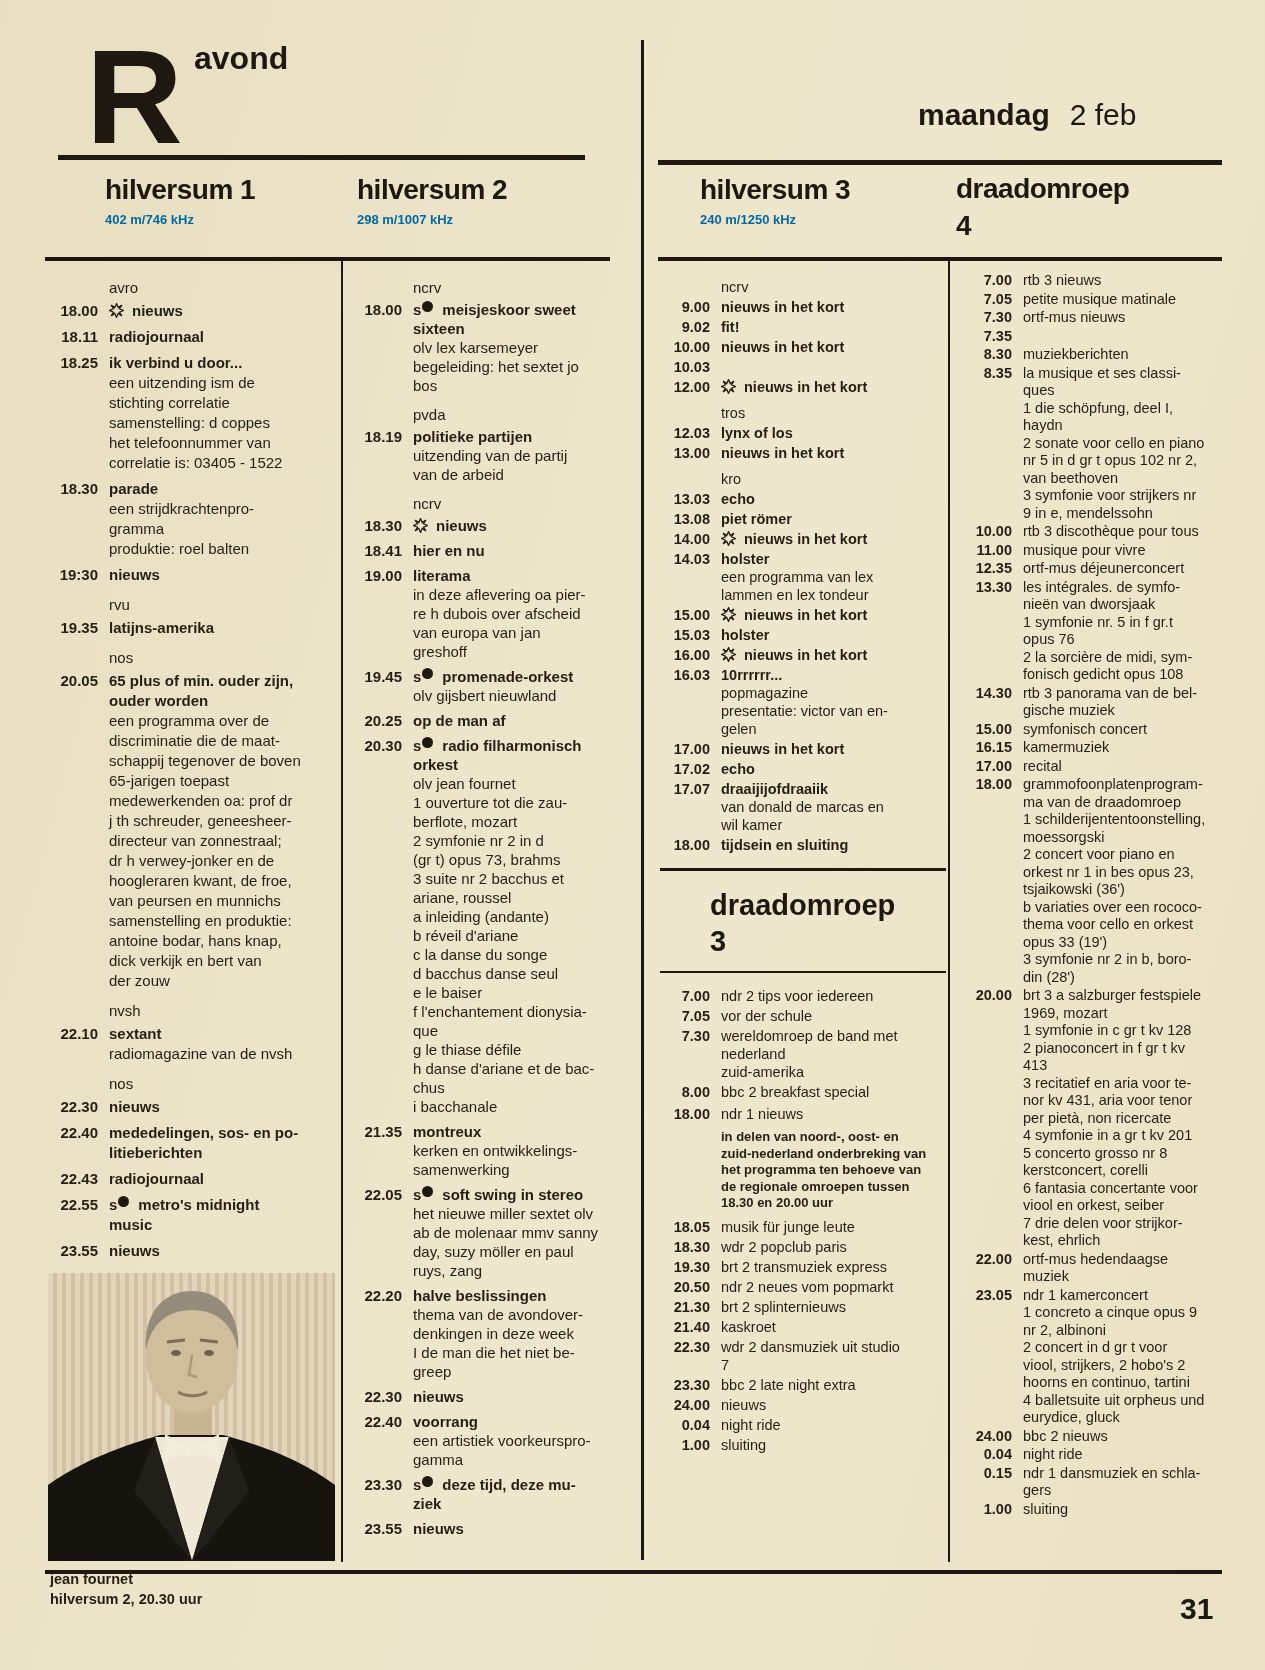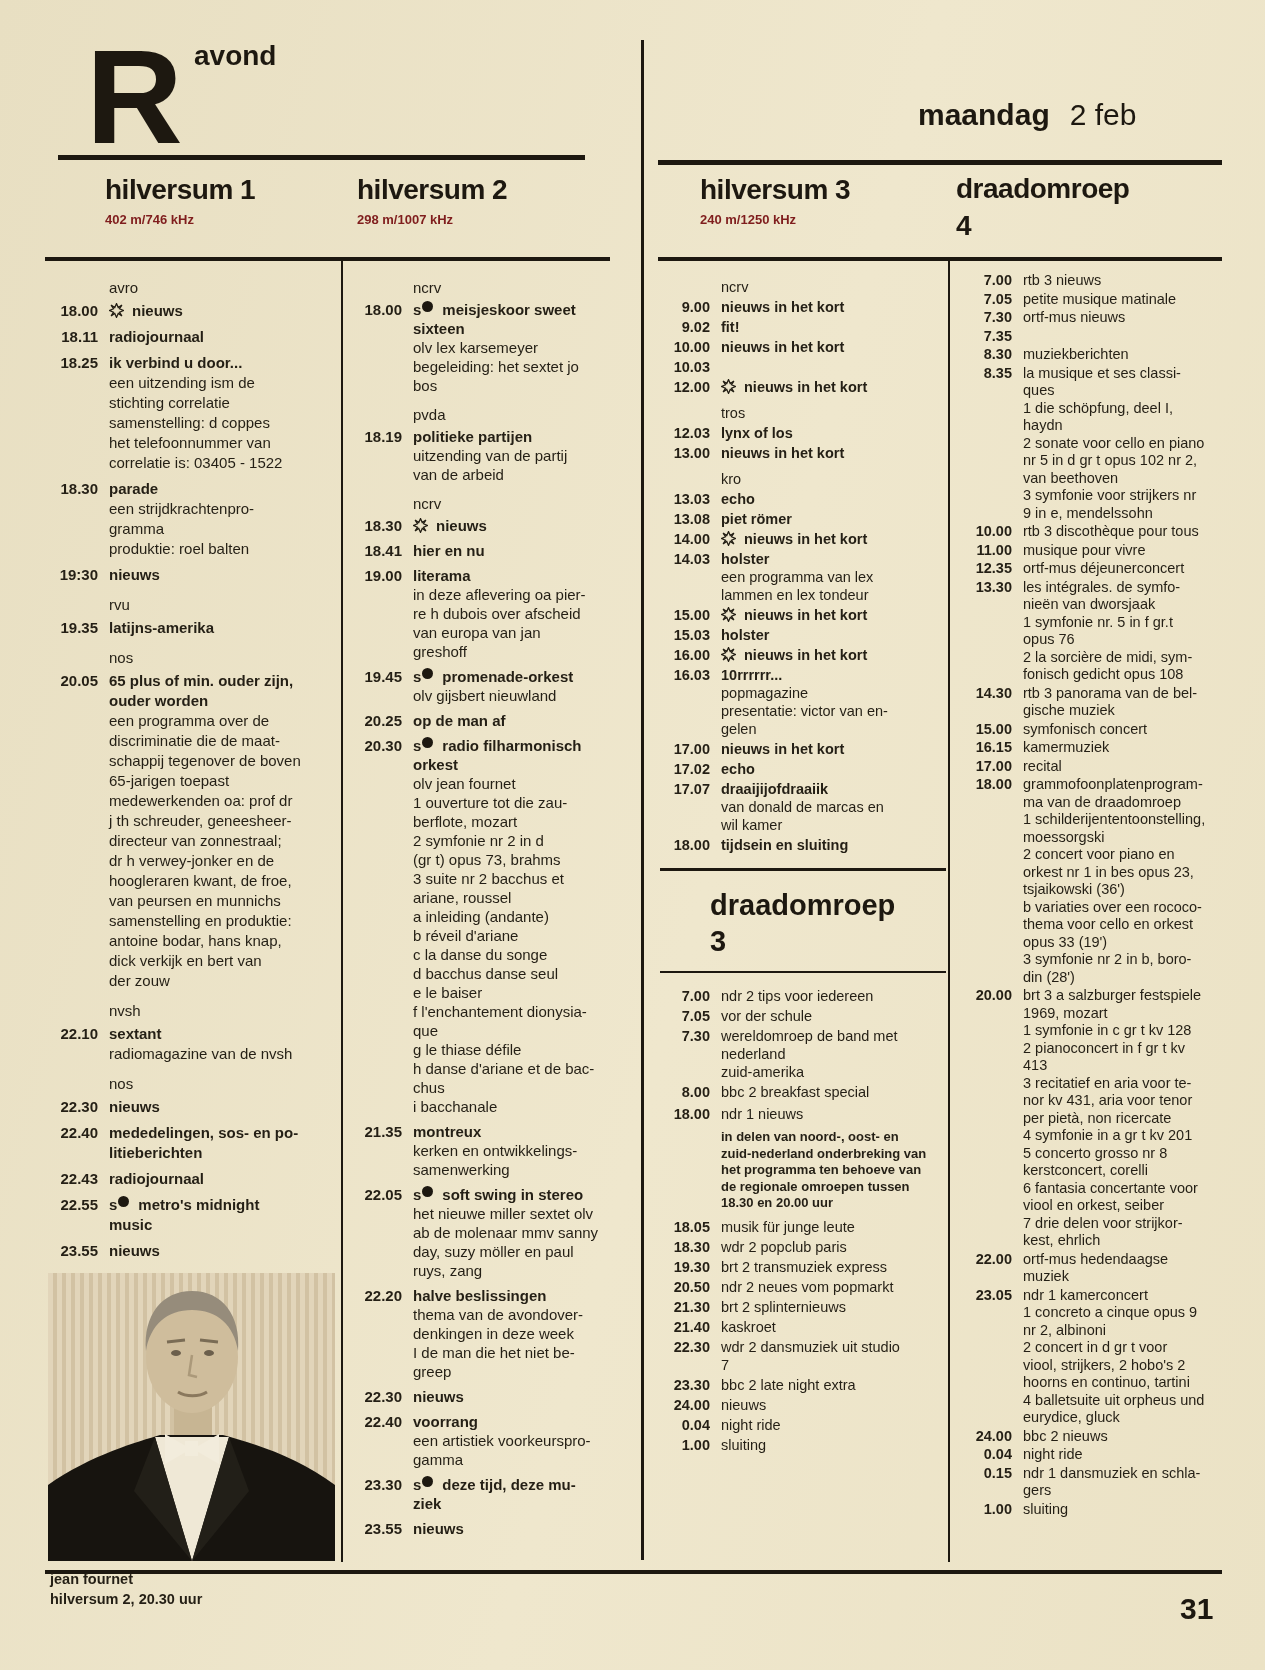--- a/index.html
+++ b/index.html
@@ -4,30 +4,30 @@
 <style>
   html,body{margin:0;padding:0;}
   body{
     width:1265px;height:1670px;position:relative;
     background:linear-gradient(105deg,#e8dfc2,#efe7cd 55%,#ebe2c5);
     font-family:"Liberation Sans","DejaVu Sans",sans-serif;
     color:#221d13;-webkit-font-smoothing:antialiased;
   }
   
   .logo-r{position:absolute;left:86px;top:30px;font-size:134px;font-weight:bold;line-height:1;color:#1d1810;letter-spacing:-4px;}
-  .logo-word{position:absolute;left:194px;top:40px;font-size:28px;font-weight:bold;color:#1d1810;}
+  .logo-word{position:absolute;left:194px;top:40px;font-size:32px;font-weight:bold;color:#1d1810;}
   
   .date{position:absolute;left:918px;top:98px;font-size:30px;color:#1d1810;}
   .date .day{font-weight:bold;}
   .date .num{font-weight:normal;margin-left:20px;}
   
   .rule{position:absolute;background:#1d1810;}
   
   .st-name{position:absolute;font-size:28px;font-weight:bold;color:#1d1810;letter-spacing:-0.5px;}
-  .st-freq{position:absolute;font-size:13px;font-weight:bold;color:#7f1d1d;}
+  .st-freq{position:absolute;font-size:13px;font-weight:bold;color:#0369a1;}
   .st-name2{position:absolute;font-size:28px;font-weight:bold;color:#1d1810;line-height:37px;letter-spacing:-0.5px;}
   
   .col{position:absolute;color:#241f15;}
   #col1{left:48px;top:268px;width:288px;font-size:15px;line-height:20px;}
   #col2{left:352px;top:268px;width:252px;font-size:15px;line-height:19px;}
   #col3{left:660px;top:270px;width:286px;font-size:14.5px;line-height:18px;}
   #col4{left:962px;top:272px;width:260px;font-size:14.5px;line-height:17.5px;}
   .row{display:flex;}
   #col1 .row{margin-bottom:6px;}
   #col2 .row{margin-bottom:6px;}

